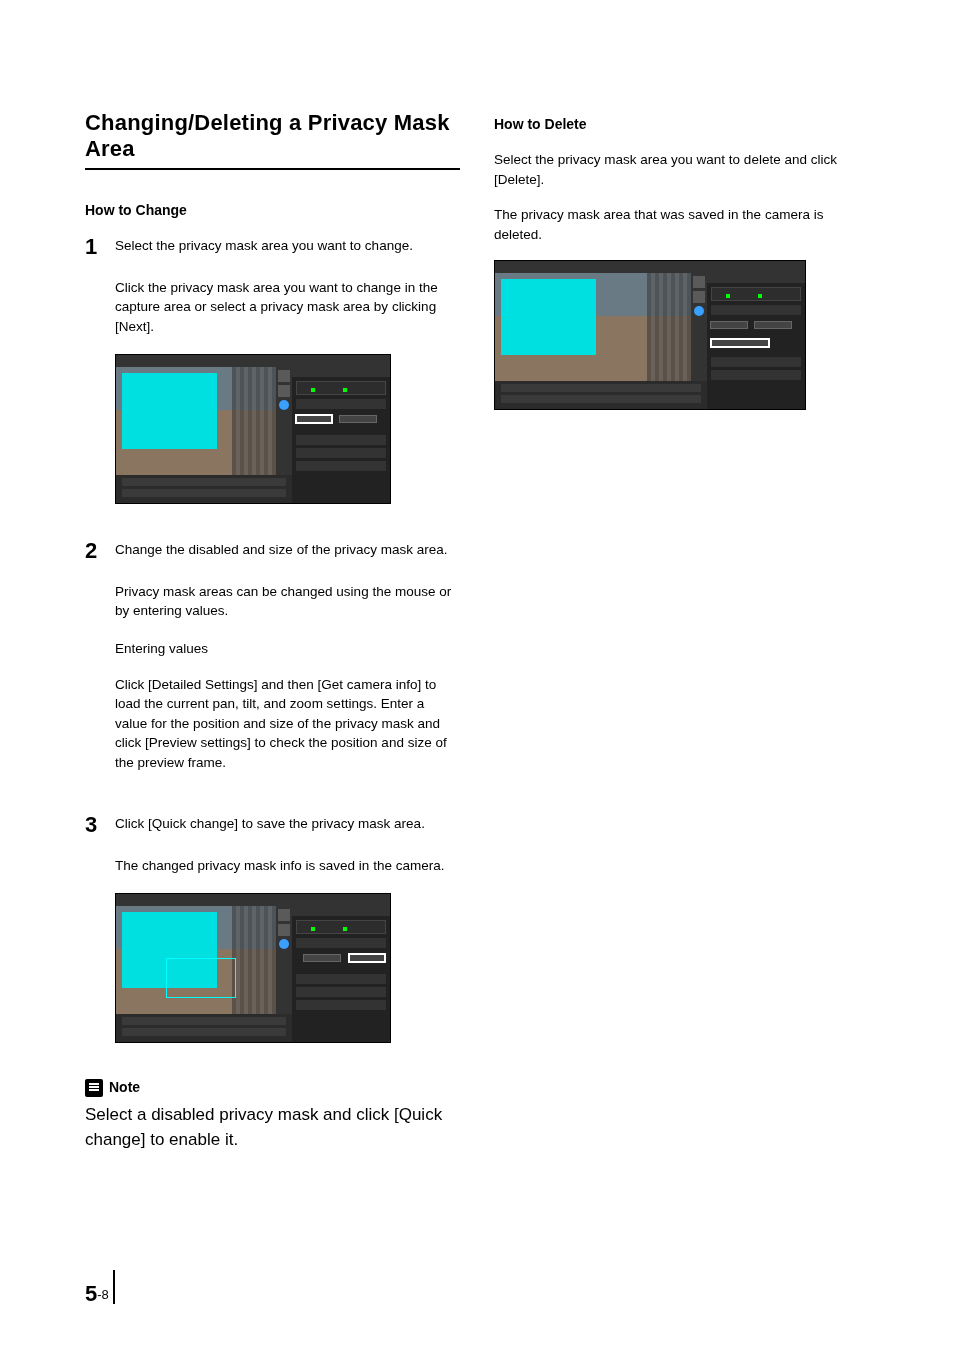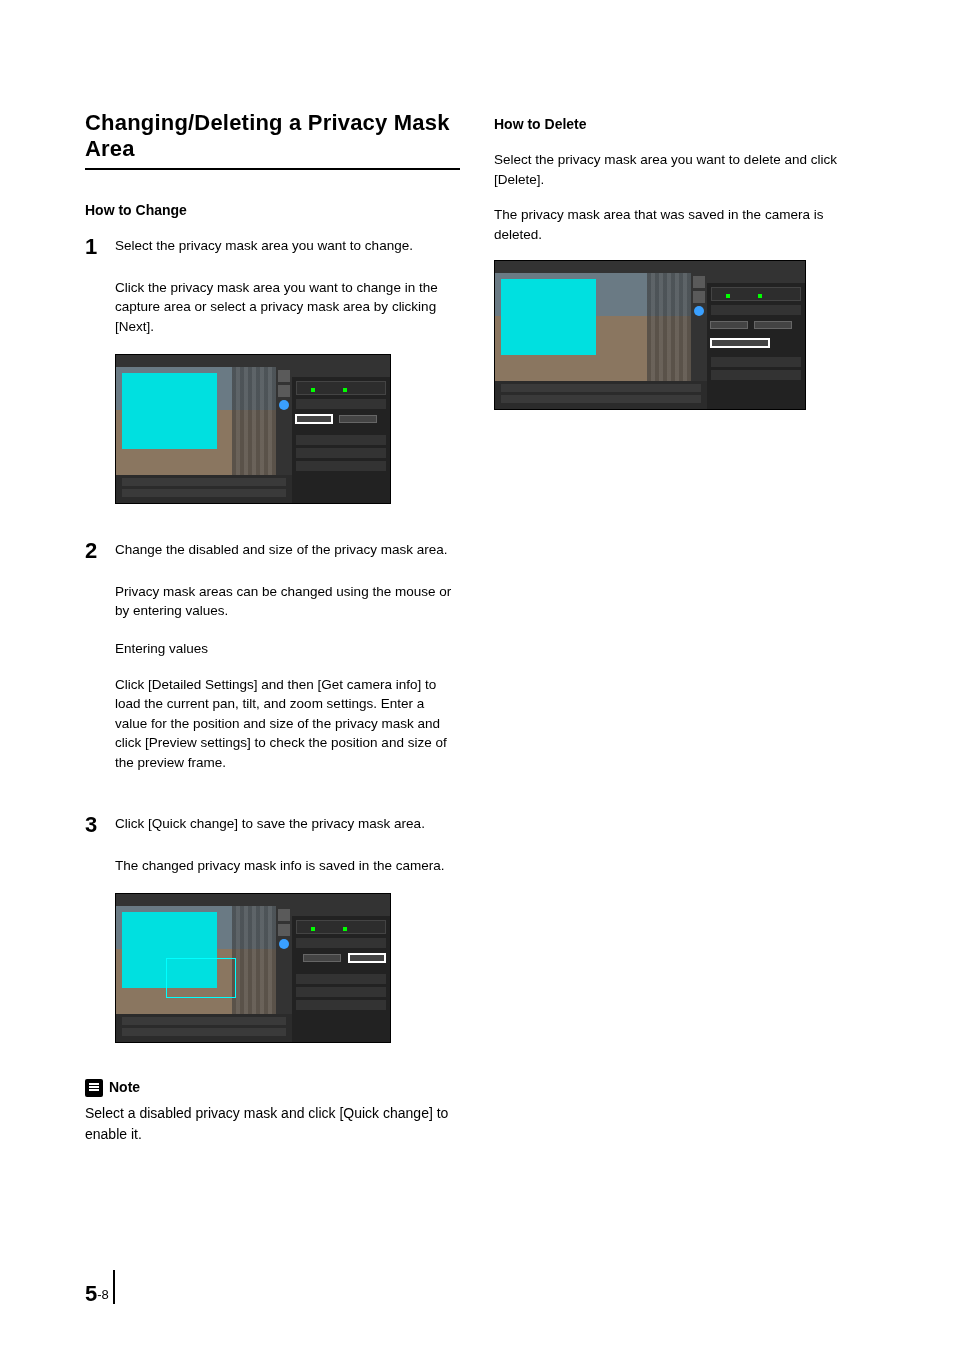--- a/index.html
+++ b/index.html
@@ -102,21 +102,21 @@
     border-radius: 2px;
     position: relative;
     flex: 0 0 18px;
   }
   .note-icon::before {
     content:"";
     position:absolute; top:4px; left:4px; right:4px; height:2px; background:#fff;
     box-shadow: 0 3px 0 #fff, 0 6px 0 #fff;
   }
   .note-label { font-weight:bold; font-size:14px; }
-  .note-text { font-size:14px; line-height:1.45; }
+  .note-text { font-size:17px; line-height:1.45; }
   .right-col-para { font-size:13.5px; line-height:1.45; margin-bottom:16px; }
   .page-footer {
     position: absolute;
     bottom: 43px;
     left: 85px;
     font-size: 13px;
   }
   .page-footer .chap {
     font-family: "Arial Black", Arial, sans-serif;
     font-weight: 900;

